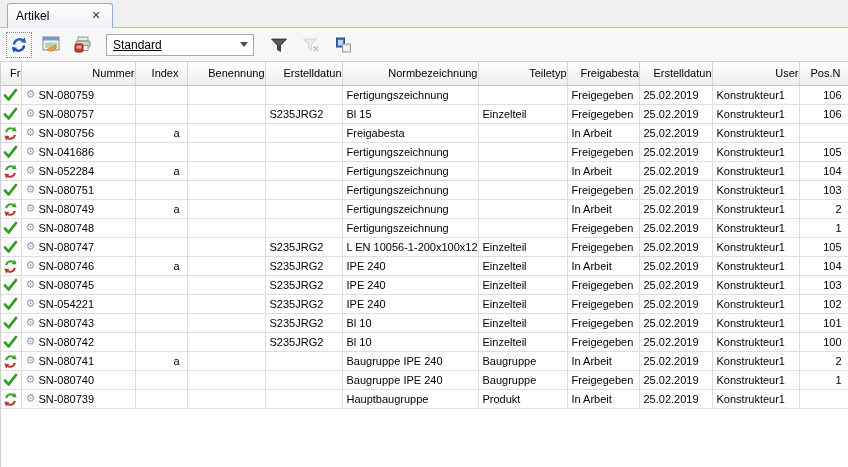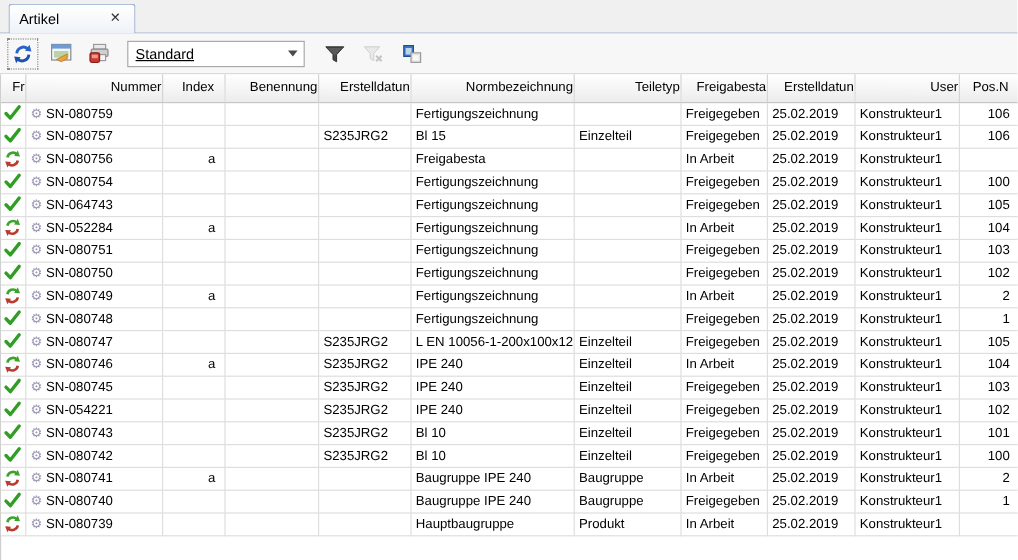--- a/index.html
+++ b/index.html
@@ -183,36 +183,21 @@
             <td></td>
             <td>In Arbeit</td>
             <td>25.02.2019</td>
             <td>Konstrukteur1</td>
             <td class="r"></td>
           </tr>
           <tr>
             <td class="icon-cell"><svg width="15" height="14" viewBox="0 0 15 14">
                 <path d="M2 7.6 L5.6 11.4 L13 2" fill="none" stroke="#2f9e23" stroke-width="2.8" stroke-linecap="round" stroke-linejoin="round"></path>
               </svg></td>
-            <td><span class="gear">⚙</span><span>SN-080754</span></td>
-            <td class="r"></td>
-            <td></td>
-            <td></td>
-            <td>Fertigungszeichnung</td>
-            <td></td>
-            <td>Freigegeben</td>
-            <td>25.02.2019</td>
-            <td>Konstrukteur1</td>
-            <td class="r">100</td>
-          </tr>
-          <tr>
-            <td class="icon-cell"><svg width="15" height="14" viewBox="0 0 15 14">
-                <path d="M2 7.6 L5.6 11.4 L13 2" fill="none" stroke="#2f9e23" stroke-width="2.8" stroke-linecap="round" stroke-linejoin="round"></path>
-              </svg></td>
-            <td><span class="gear">⚙</span><span>SN-064743</span></td>
+            <td><span class="gear">⚙</span><span>SN-041686</span></td>
             <td class="r"></td>
             <td></td>
             <td></td>
             <td>Fertigungszeichnung</td>
             <td></td>
             <td>Freigegeben</td>
             <td>25.02.2019</td>
             <td>Konstrukteur1</td>
             <td class="r">105</td>
           </tr>
@@ -241,35 +226,20 @@
             <td><span class="gear">⚙</span><span>SN-080751</span></td>
             <td class="r"></td>
             <td></td>
             <td></td>
             <td>Fertigungszeichnung</td>
             <td></td>
             <td>Freigegeben</td>
             <td>25.02.2019</td>
             <td>Konstrukteur1</td>
             <td class="r">103</td>
-          </tr>
-          <tr>
-            <td class="icon-cell"><svg width="15" height="14" viewBox="0 0 15 14">
-                <path d="M2 7.6 L5.6 11.4 L13 2" fill="none" stroke="#2f9e23" stroke-width="2.8" stroke-linecap="round" stroke-linejoin="round"></path>
-              </svg></td>
-            <td><span class="gear">⚙</span><span>SN-080750</span></td>
-            <td class="r"></td>
-            <td></td>
-            <td></td>
-            <td>Fertigungszeichnung</td>
-            <td></td>
-            <td>Freigegeben</td>
-            <td>25.02.2019</td>
-            <td>Konstrukteur1</td>
-            <td class="r">102</td>
           </tr>
           <tr>
             <td class="icon-cell"><svg width="15" height="15" viewBox="0 0 16 16">
                 <path d="M3.4 6.6 A5 5 0 0 1 11.8 3.8" fill="none" stroke="#3da32c" stroke-width="2.3"></path>
                 <polygon points="12.6,0.4 14.6,5.8 9.4,5.4" fill="#3da32c"></polygon>
                 <path d="M12.6 9.4 A5 5 0 0 1 4.2 12.2" fill="none" stroke="#b93c31" stroke-width="2.3"></path>
                 <polygon points="3.4,15.6 1.4,10.2 6.6,10.6" fill="#b93c31"></polygon>
               </svg></td>
             <td><span class="gear">⚙</span><span>SN-080749</span></td>
             <td class="r">a</td>

